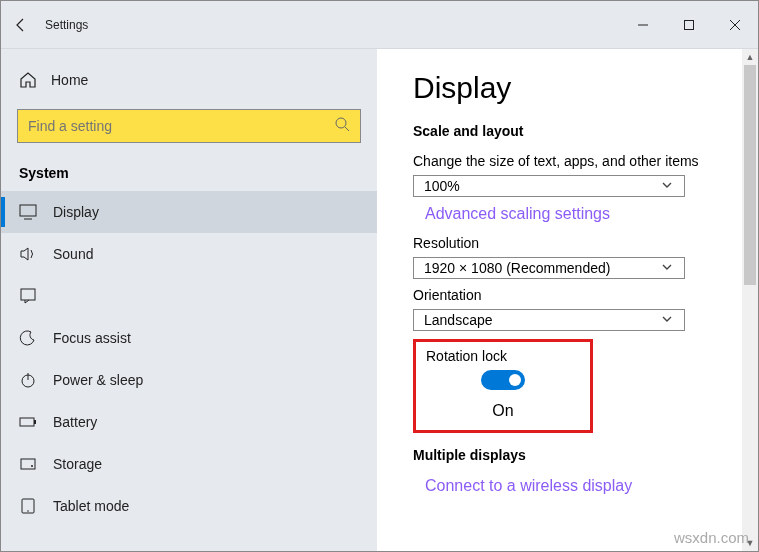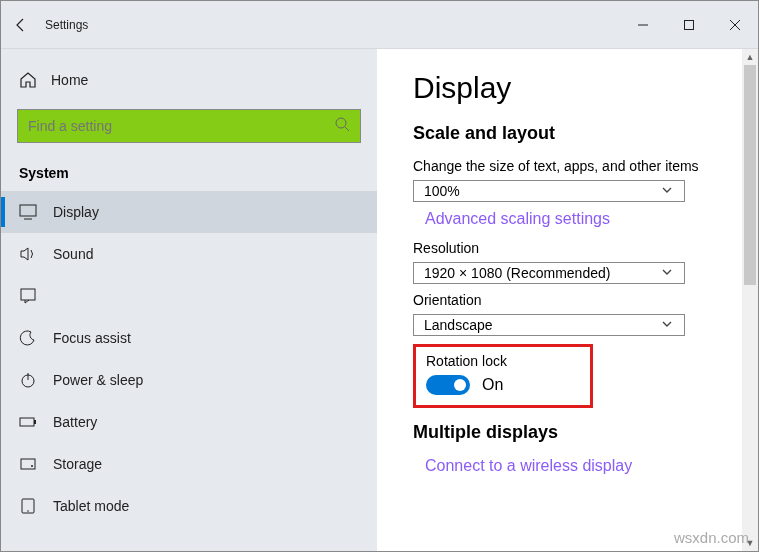--- a/index.html
+++ b/index.html
@@ -6,36 +6,36 @@
 body { width: 759px; height: 552px; overflow: hidden; background: #fff; position: relative; }
 .window { display: flex; flex-direction: column; width: 100%; height: 100%; border: 1px solid #888; }
 .titlebar { height: 48px; display: flex; align-items: center; background: #e6e9ee; border-bottom: 1px solid #d6d9de; }
 .titlebar .back { width: 40px; display:flex; justify-content:center; align-items:center; }
 .titlebar .title { flex: 0 0 auto; font-size: 12px; color: #222; margin-left: 4px; }
 .titlebar .spacer { flex: 1; }
 .winbtn { width: 46px; height: 32px; display:flex; justify-content:center; align-items:center; font-size:10px; color:#222; }
 .body { flex:1; display:flex; overflow:hidden; }
 .sidebar { width: 376px; background: #e6e9ee; display:flex; flex-direction:column; padding: 12px 0 0 0; overflow:hidden; position:relative;}
 .home-row { display:flex; align-items:center; gap: 14px; padding: 10px 18px; font-size: 14px; color:#222; }
-.searchbox { margin: 10px 16px 4px 16px; height: 34px; border:1px solid #888; background:#84cc16; display:flex; align-items:center; padding: 0 10px; }
+.searchbox { margin: 10px 16px 4px 16px; height: 34px; border:1px solid #888; background:#fde047; display:flex; align-items:center; padding: 0 10px; }
 .searchbox input { flex:1; border:none; outline:none; background:transparent; font-size:14px; color:#555; }
 .section-title { font-weight:600; font-size:14px; padding: 18px 18px 10px 18px; }
 .nav-item { display:flex; align-items:center; gap: 16px; padding: 12px 18px; font-size:14px; color:#222; position:relative; }
 .nav-item.active { background:#d0d6dd; }
 .nav-item.active::before { content:""; position:absolute; left:0; top:6px; bottom:6px; width:4px; background:#0078d7; }
 .nav-icon { width:18px; height:18px; display:flex; align-items:center; justify-content:center; flex-shrink:0; }
 .nav-icon svg { width:18px; height:18px; }
 .content { flex:1; padding: 22px 36px 0 36px; overflow:hidden; background:#fff; position:relative;}
 h1 { font-size: 30px; font-weight: 400; margin-bottom: 18px; }
-h2 { font-size: 18px; font-weight: 600; margin: 12px 0 14px 0; }
+h2 { font-size: 14px; font-weight: 600; margin: 12px 0 14px 0; }
 .label { font-size: 14px; margin: 8px 0 6px 0; }
 .select { width: 272px; height: 22px; border:1px solid #888; display:flex; align-items:center; justify-content:space-between; padding:0 10px; font-size:14px; margin-bottom: 8px; }
 .link { color:#8b5cf6; font-size:16px; margin: 8px 0 12px 12px; display:block; }
 .highlight { border:3px solid #e01c1c; padding: 6px 10px 10px 10px; width: 180px; margin-top: 4px; }
-.toggle-row { display:flex; align-items:center; gap: 12px; margin-top:6px; }
+.toggle-row { display:flex; align-items:center; gap: 12px; margin-top:6px;flex-direction:column; }
 .toggle { width:44px; height:20px; border-radius:10px; background:#0078d7; position:relative; }
 .toggle .knob { width:12px; height:12px; border-radius:50%; background:#fff; position:absolute; right:4px; top:4px; }
 .watermark { position:absolute; bottom:6px; right:10px; font-size:15px; color:#aaa; }
 .chev { width:14px; height:14px; }
 .scrollbar { position:absolute; right:0; top:0; bottom:0; width:16px; background:#f0f0f0; }
 .scrollbar-thumb { position:absolute; top:0; height:220px; left:2px; right:2px; background:#c8c8c8; }
 .scrollbar-btn { position:absolute; left:0; right:0; height:16px; display:flex; align-items:center; justify-content:center; color:#666; font-size:9px;}
 </style>
 </head>
 <body>

